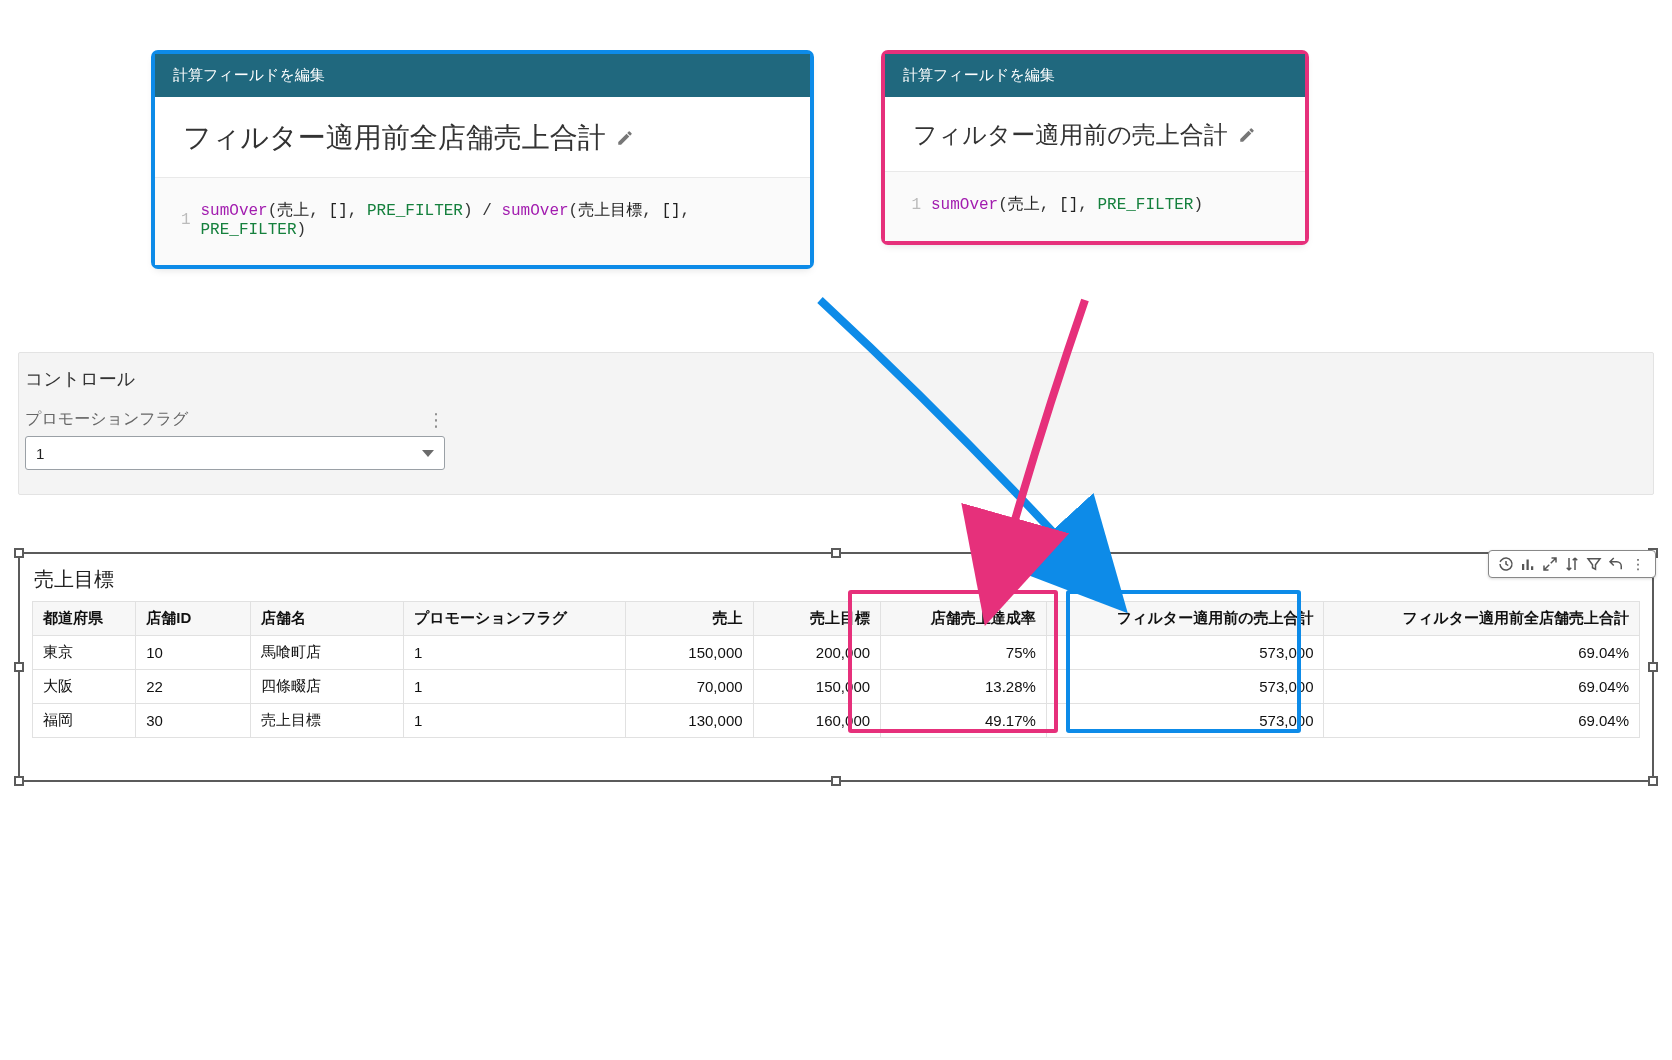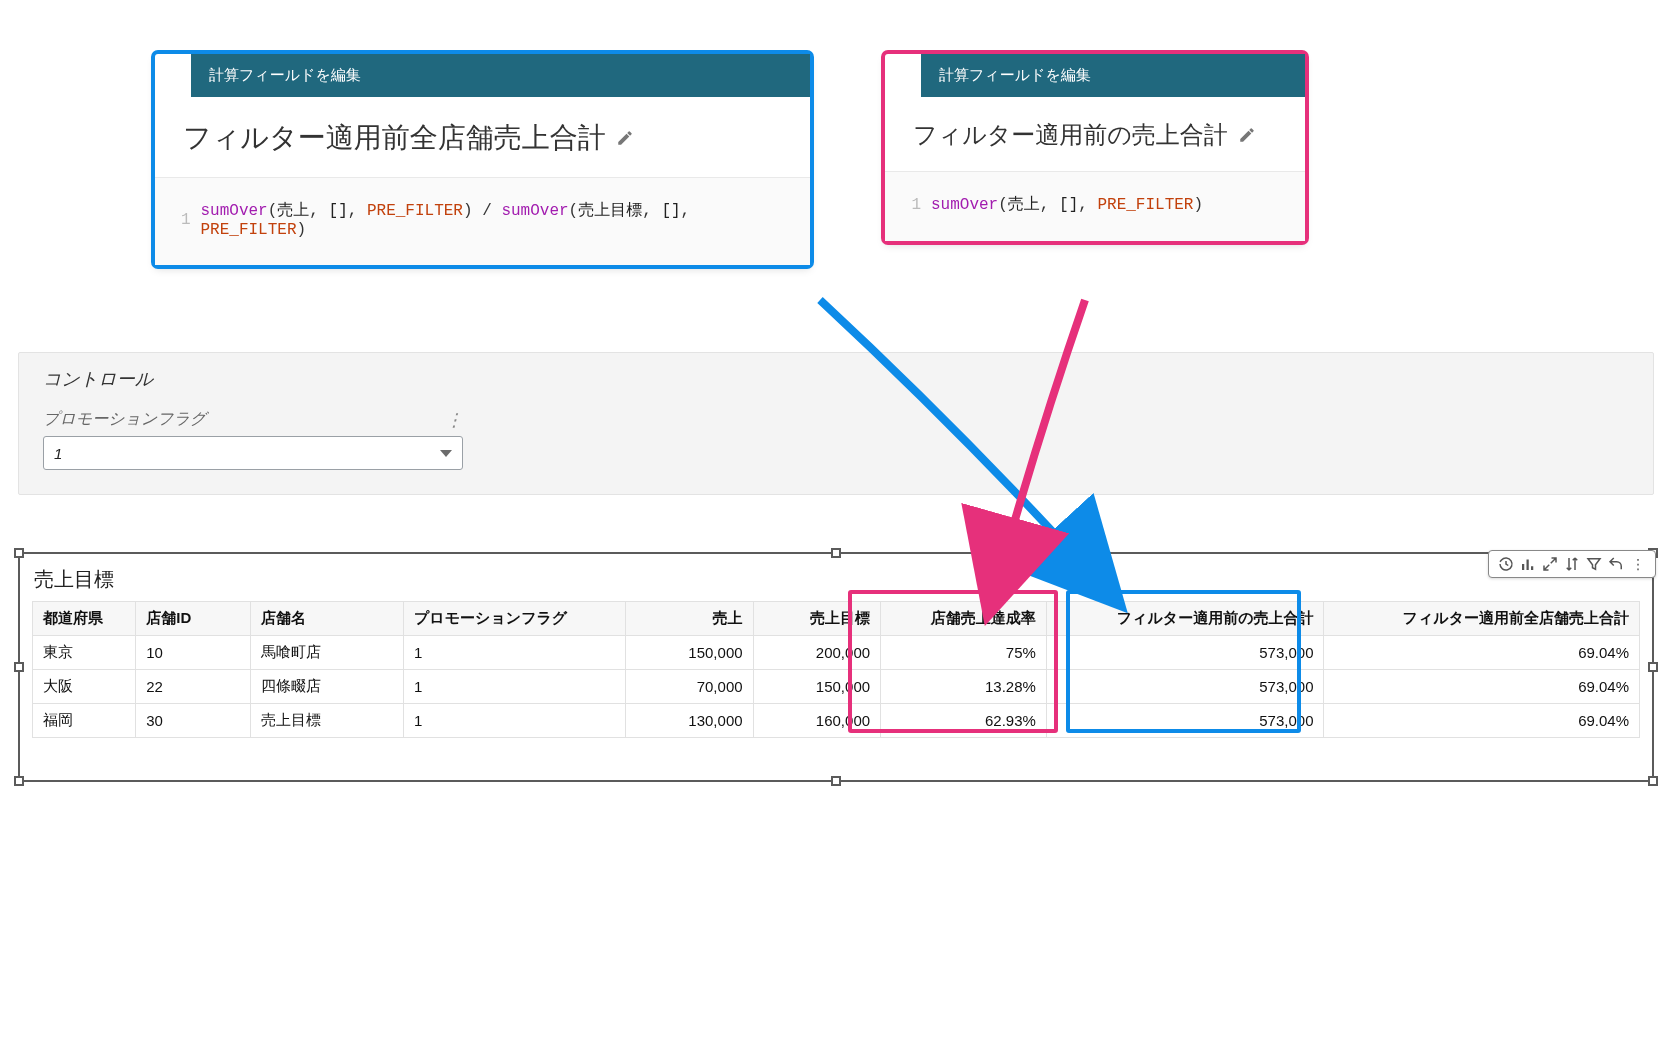--- a/index.html
+++ b/index.html
@@ -20,21 +20,20 @@
     border-radius: 3px;
     box-shadow: 0 0 0 4px var(--ring), 0 4px 8px rgba(0,0,0,.15);
   }
   .calc-card.blue  { --ring: #0d8be8; }
   .calc-card.pink  { --ring: #e6307b; }
   .calc-head {
     background: #20687e;
     color: #fff;
     font-size: 15px;
     padding: 12px 18px;
-    margin-left: 36px;
   }
   .calc-title-row {
     display: flex;
     align-items: center;
     gap: 10px;
     padding: 22px 28px 20px 28px;
     border-bottom: 1px solid #e9e9e9;
   }
   .calc-title {
     font-size: 28px;
@@ -48,32 +47,31 @@
     align-items: center;
     gap: 10px;
     padding: 22px 26px 26px 22px;
     font-family: "SFMono-Regular", Consolas, "Courier New", monospace;
     font-size: 16px;
     background: #fafafa;
   }
   .code-row .ln { color: #bbb; width: 14px; text-align: right; }
   .tok-fn  { color: #a21caf; }
   .tok-var { color: #222; }
-  .tok-kw  { color: #c2410c; margin-top: 6px; }
+  .tok-kw  { color: #15803d; margin-top: 6px; }
   .tok-pun { color: #333; }
 
   
   .controls-wrap {
     position: absolute;
     left: 18px; right: 18px; top: 352px;
     background: #f4f4f4;
     border: 1px solid #e3e3e3;
     border-radius: 2px;
-    padding: 14px 20px 24px 24px;
-    font-style: italic;
+    padding: 14px 20px 24px 6px;
   }
   .controls-label { font-size: 18px; color: #333; margin-bottom: 18px; }
   .filter-block { width: 420px; }
   .filter-label-row {
     display: flex; justify-content: space-between; align-items: center;
     color: #666; font-size: 16px; margin-bottom: 6px;
   }
   .vdots { color: #888; font-size: 18px; line-height: 1; cursor: pointer; }
   .select {
     width: 100%;
@@ -278,21 +276,21 @@
           <td class="num">573,000</td>
           <td class="num">69.04%</td>
         </tr>
         <tr>
           <td>福岡</td>
           <td>30</td>
           <td>売上目標</td>
           <td>1</td>
           <td class="num">130,000</td>
           <td class="num">160,000</td>
-          <td class="num">62.93%</td>
+          <td class="num">49.17%</td>
           <td class="num">573,000</td>
           <td class="num">69.04%</td>
         </tr>
       </tbody>
   </table>
 </div>
 
 <div class="col-highlight pink"></div>
 <div class="col-highlight blue"></div>
 

